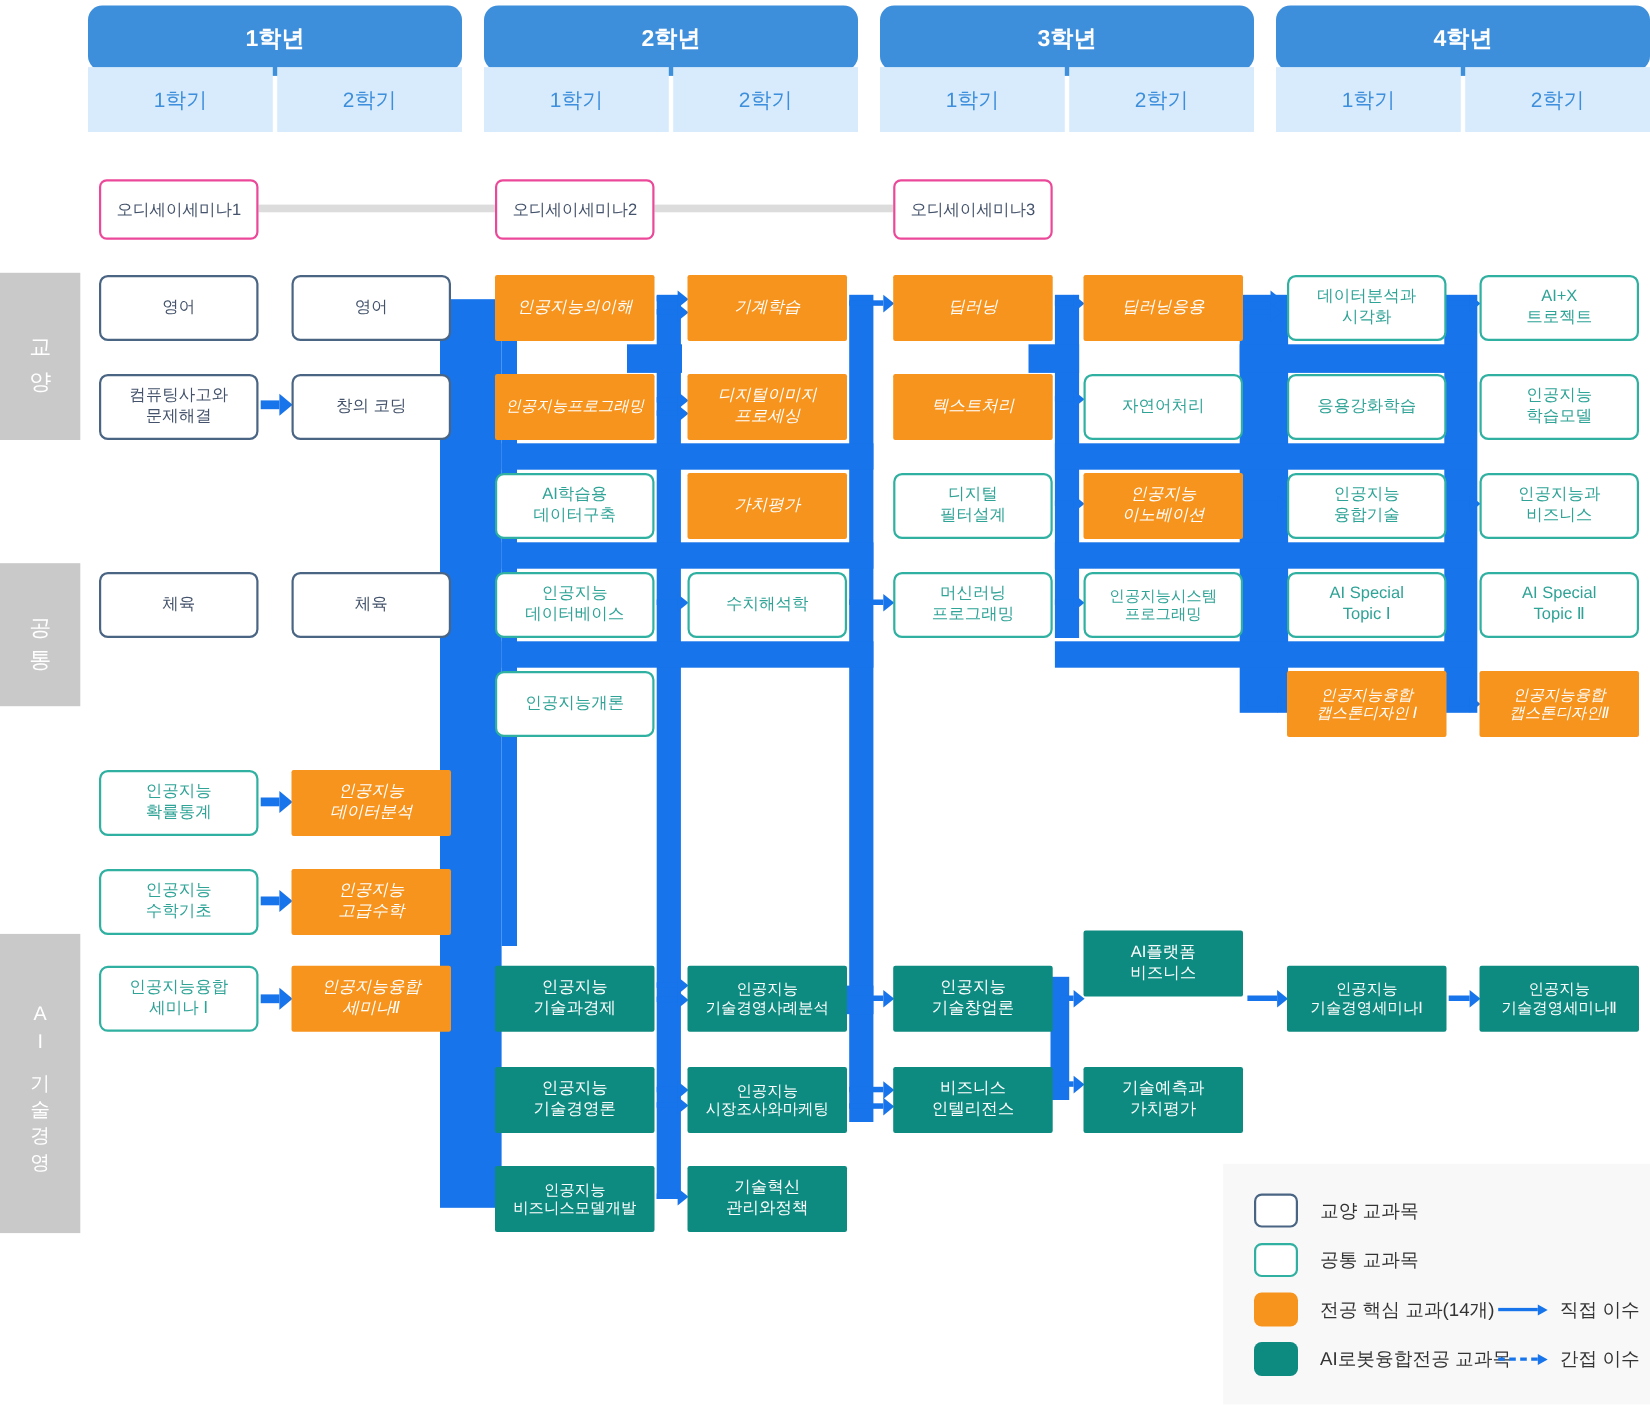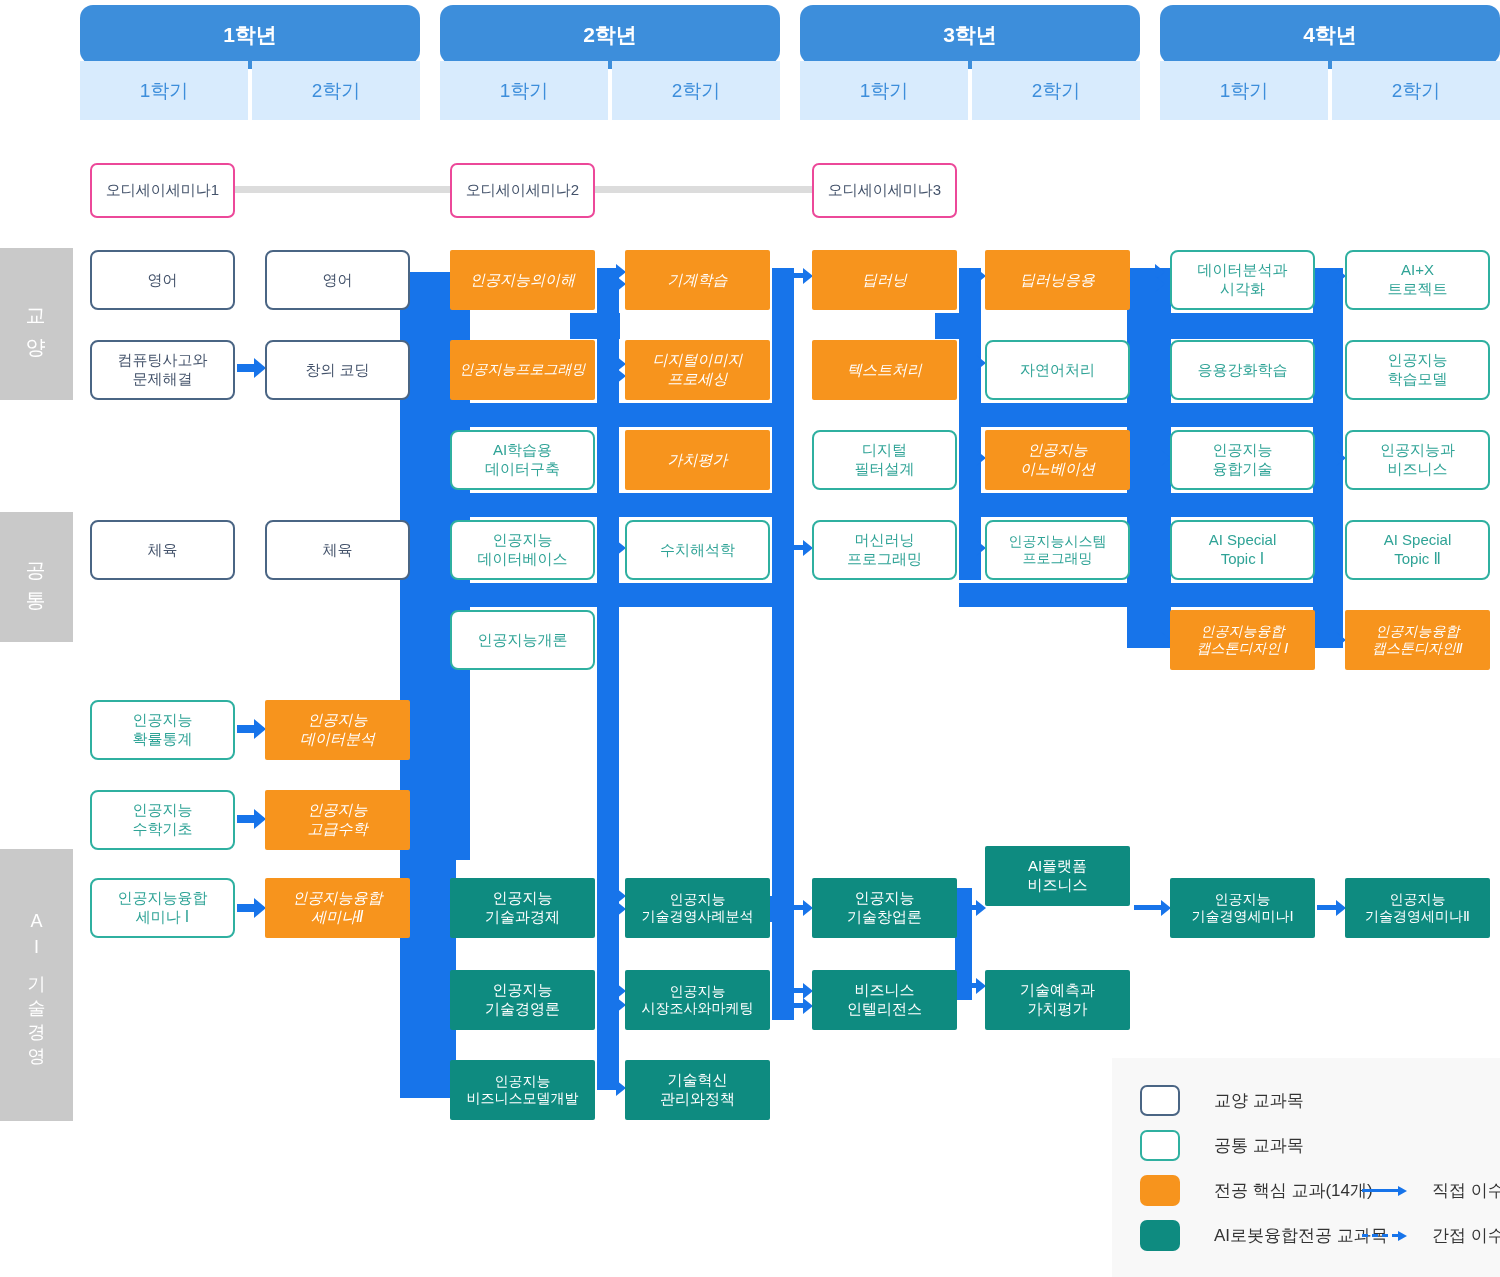--- a/index.html
+++ b/index.html
@@ -37,21 +37,21 @@
   .box.core{background:#f7941d;color:#fff;border-radius:2px;font-style:italic;}
   .box.airobot{background:#0e8b80;color:#fff;border-radius:2px;}
   
   .legend{position:absolute;left:1112px;top:1058px;width:388px;height:219px;background:#f8f8f8;}
   .lg-row{position:absolute;left:28px;display:flex;align-items:center;height:31px;}
   .lg-swatch{width:40px;height:31px;border-radius:7px;box-sizing:border-box;flex:0 0 auto;}
   .lg-swatch.ga{background:#fff;border:2.5px solid #4a6584;}
   .lg-swatch.common{background:#fff;border:2.5px solid #2fb0a0;}
   .lg-swatch.core{background:#f7941d;}
   .lg-swatch.airobot{background:#0e8b80;}
-  .lg-label{margin-left:34px;font-size:17px;color:#333;white-space:nowrap;}
+  .lg-label{margin-left:20px;font-size:17px;color:#333;white-space:nowrap;}
   .lg-arrow-row{position:absolute;left:250px;display:flex;align-items:center;height:31px;}
   .lg-arrow{width:36px;height:0;border-top:3px solid #1774ea;position:relative;flex:0 0 auto;}
   .lg-arrow.dashed{border-top-style:dashed;}
   .lg-arrow::after{content:"";position:absolute;right:-9px;top:-6px;
                    border-left:9px solid #1774ea;border-top:5px solid transparent;border-bottom:5px solid transparent;}
 </style>
 </head>
 <body>
 
 <div class="stage">

